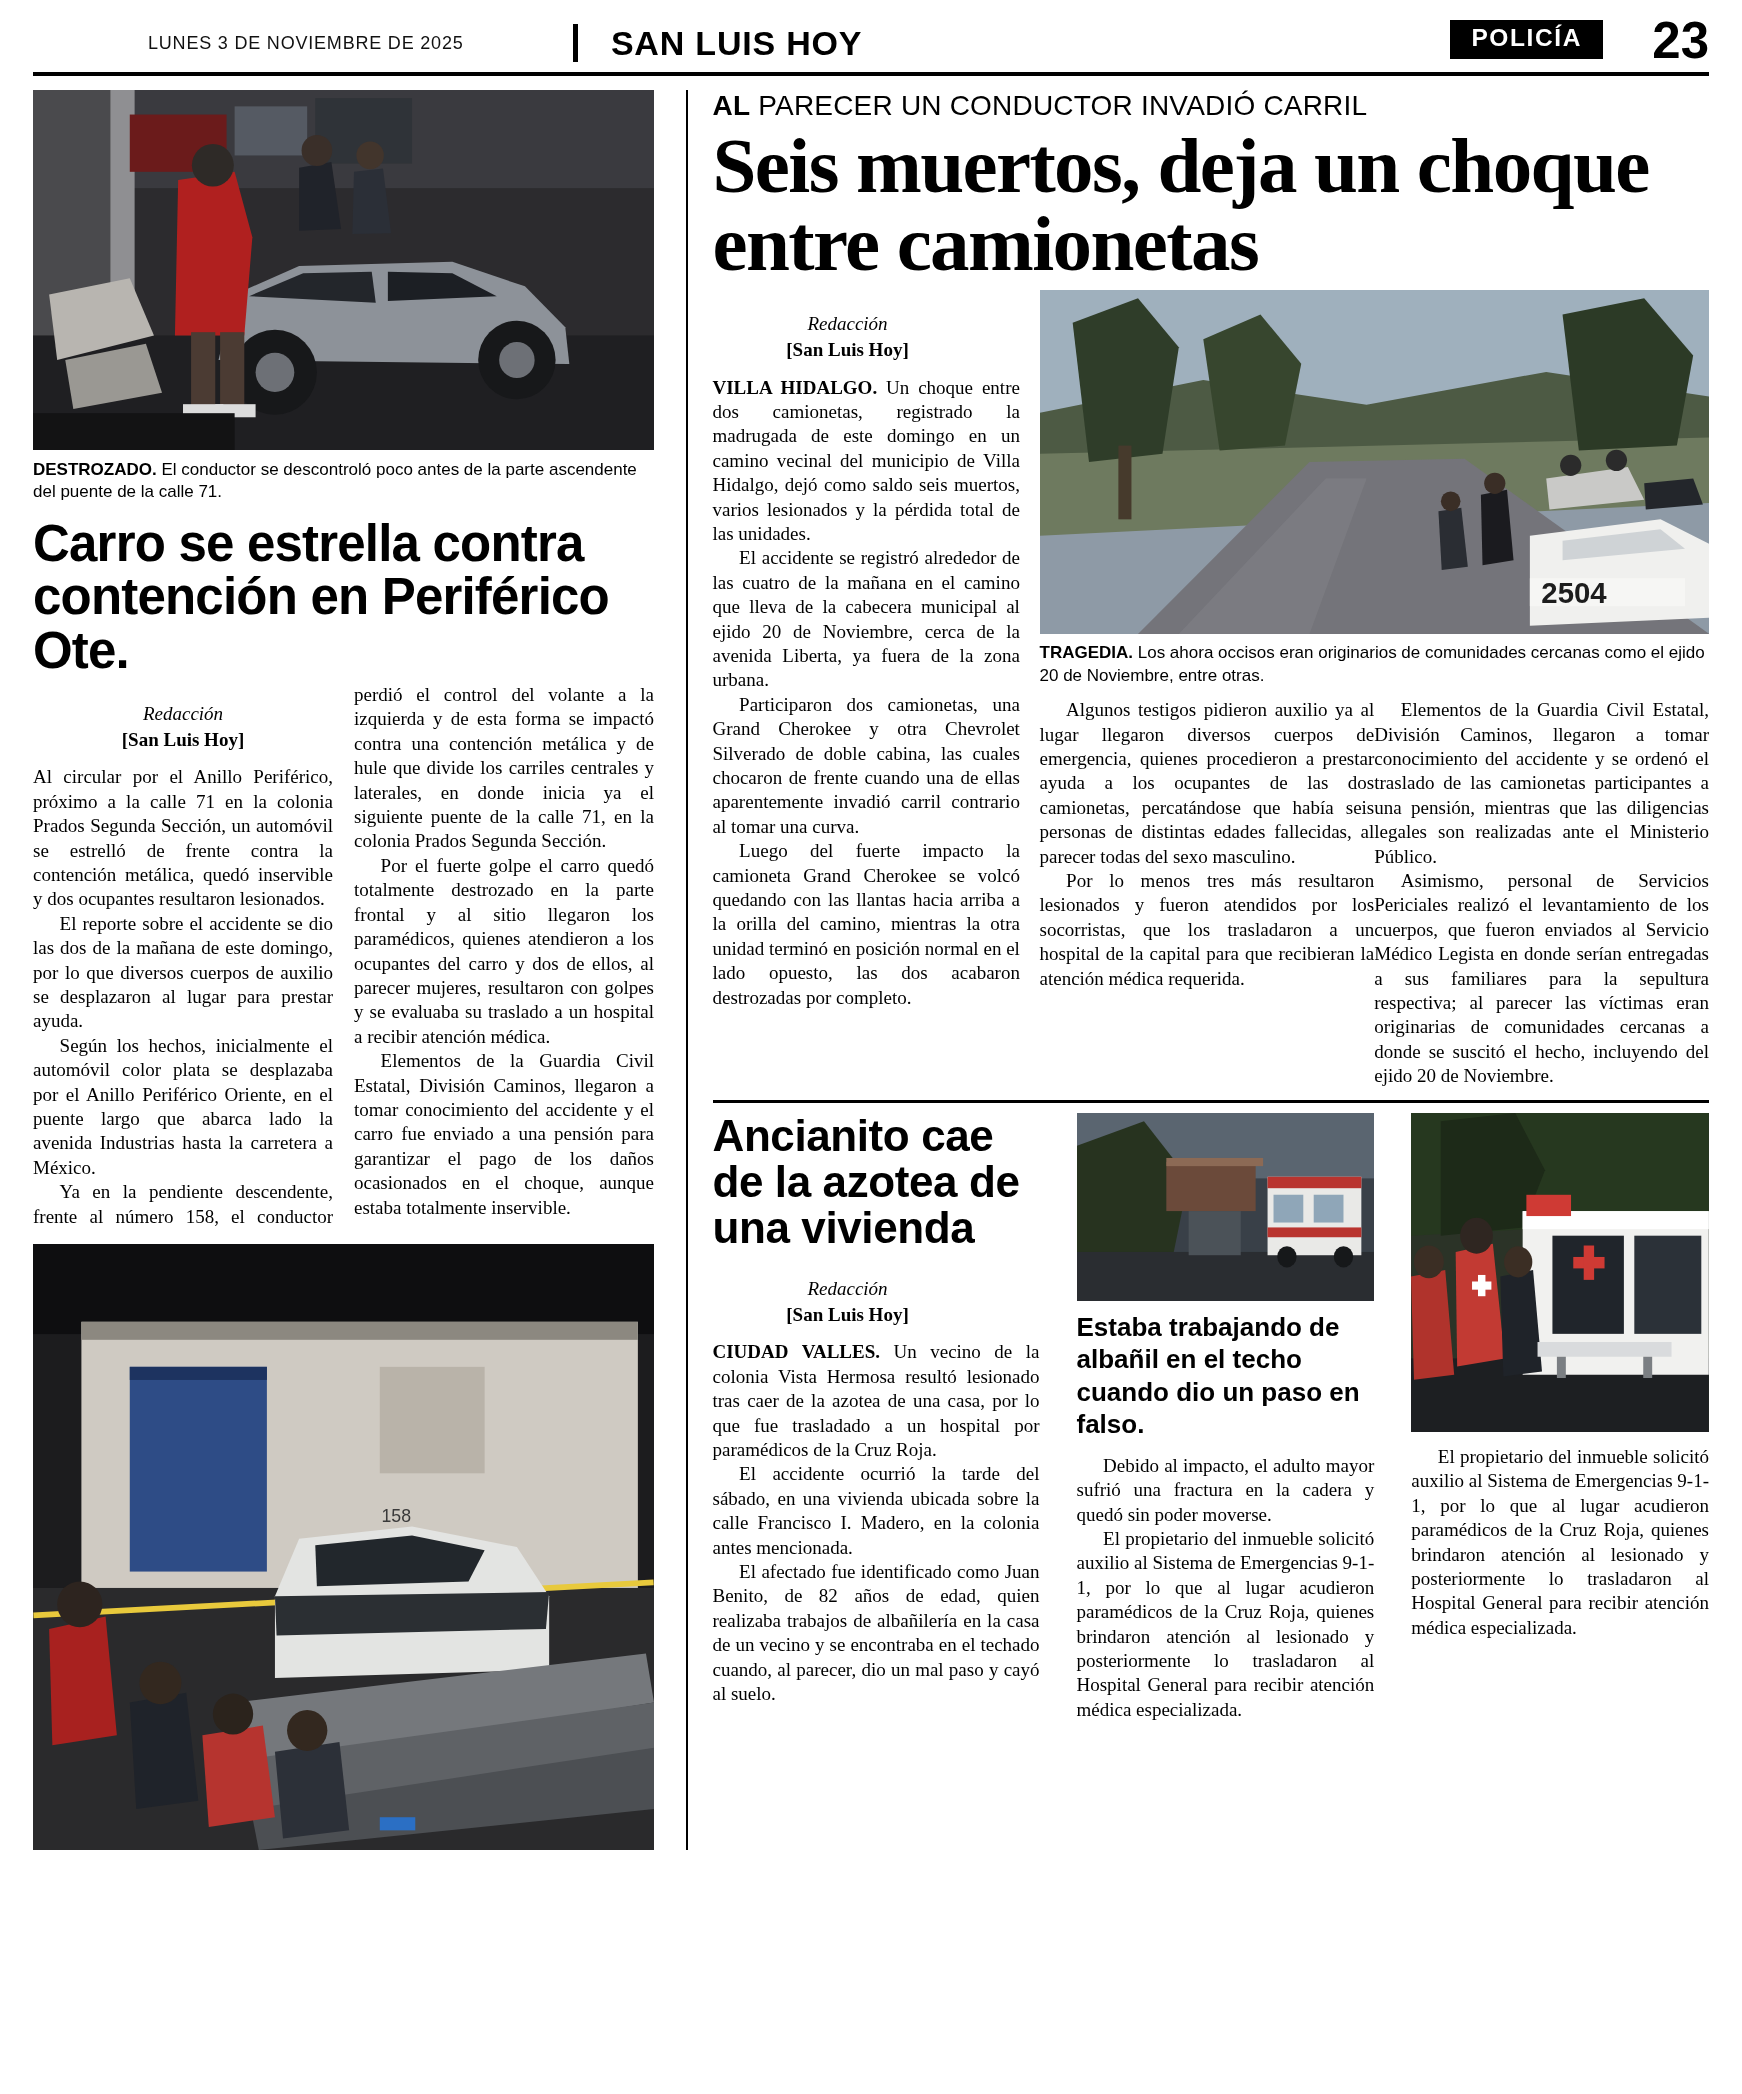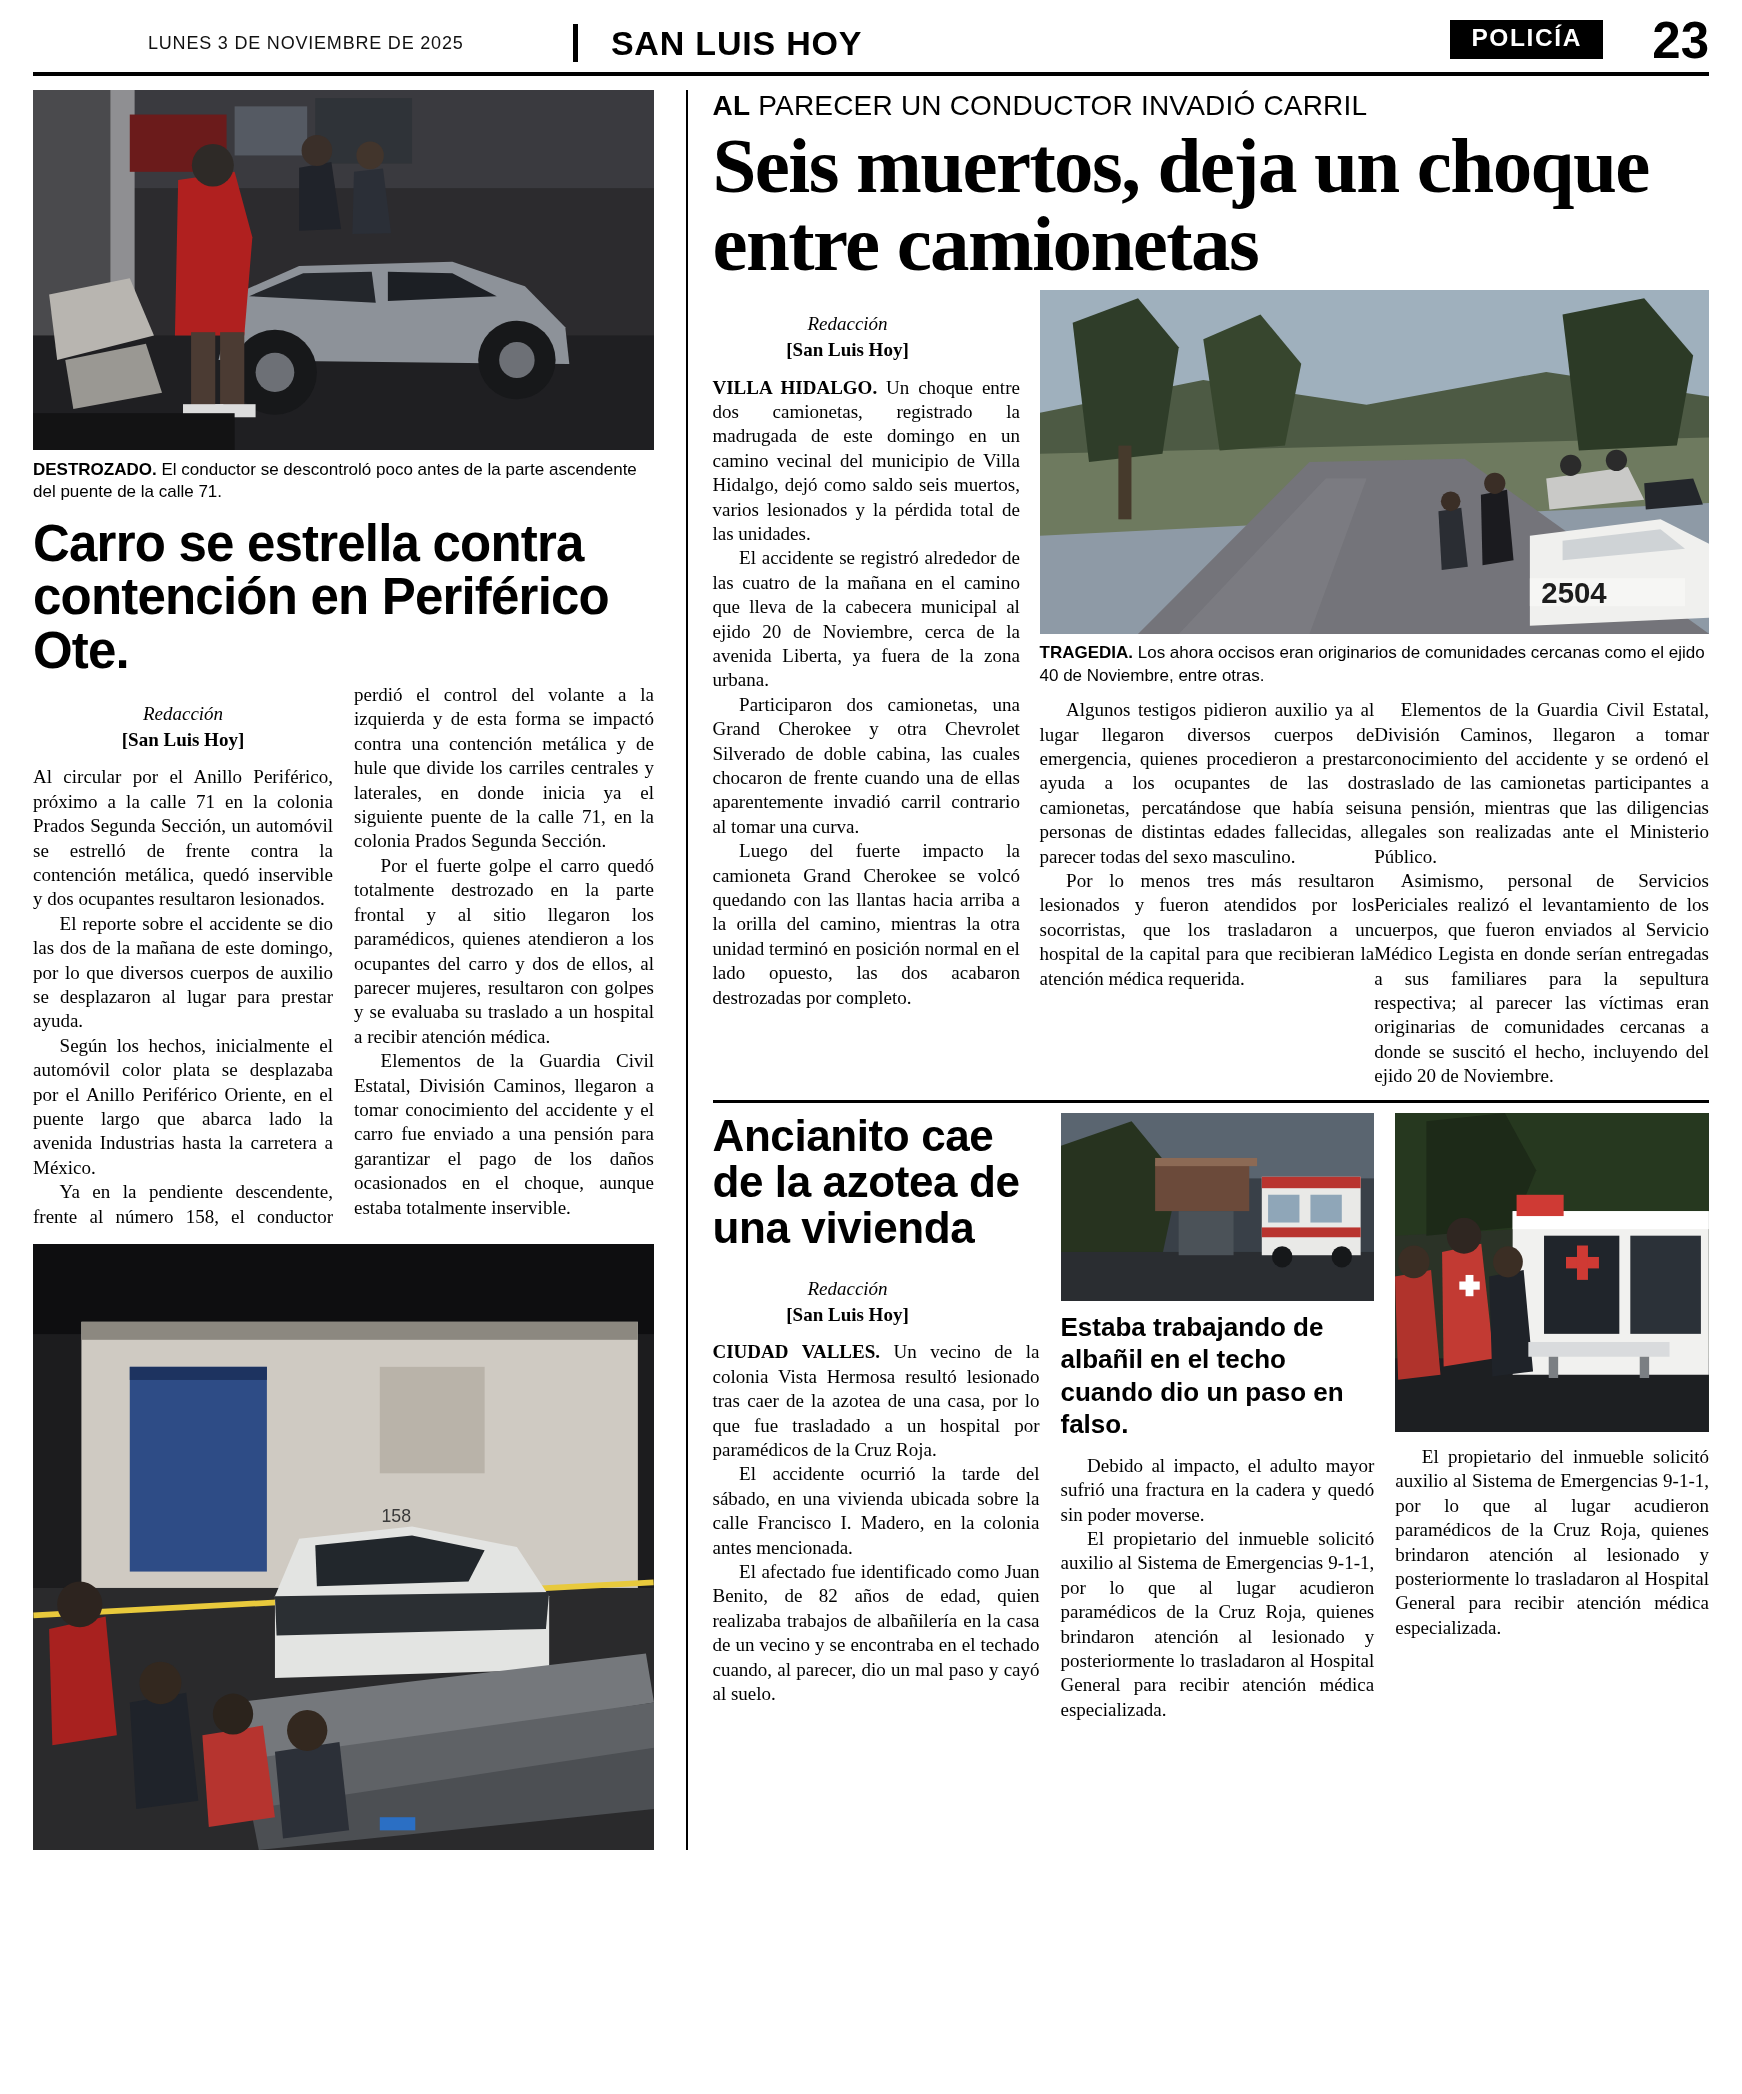--- a/index.html
+++ b/index.html
@@ -348,38 +348,38 @@
               <rect x="600" y="352" width="190" height="34" fill="#f6f6f4"></rect>
               <text x="614" y="382" font-family="Liberation Sans, sans-serif" font-weight="bold" font-size="36" fill="#1d1d1d">2504</text>
 
               <path d="M540 250 L572 244 L580 330 L542 336 Z" fill="#1b1b1f"></path>
               <circle cx="557" cy="236" r="13" fill="#3a2e26"></circle>
               <path d="M488 270 L516 266 L524 338 L492 342 Z" fill="#2a2d33"></path>
               <circle cx="503" cy="258" r="12" fill="#3a2e26"></circle>
             </svg>
           </div>
           <div class="caption">
-            <b>TRAGEDIA.</b><span> Los ahora occisos eran originarios de comunidades cercanas como el ejido 40 de Noviembre, entre otras.</span>
+            <b>TRAGEDIA.</b><span> Los ahora occisos eran originarios de comunidades cercanas como el ejido 20 de Noviembre, entre otras.</span>
           </div>
           <div style="display:flex;margin-top:11.5px;">
             <div style="flex:1 1 0;">
               <p class="body">Algunos testigos pidieron auxilio ya al lugar llegaron diversos cuerpos de emergencia, quienes procedieron a prestar ayuda a los ocupantes de las dos camionetas, percatándose que había seis personas de distintas edades fallecidas, al parecer todas del sexo masculino.</p>
               <p class="body">Por lo menos tres más resultaron lesionados y fueron atendidos por los socorristas, que los trasladaron a un hospital de la capital para que recibieran la atención médica requerida.</p>
             </div>
             <div style="flex:1 1 0;">
               <p class="body">Elementos de la Guardia Civil Estatal, División Caminos, llegaron a tomar conocimiento del accidente y se ordenó el traslado de las camionetas participantes a una pensión, mientras que las diligencias legales son realizadas ante el Ministerio Público.</p>
               <p class="body">Asimismo, personal de Servicios Periciales realizó el levantamiento de los cuerpos, que fueron enviados al Servicio Médico Legista en donde serían entregadas a sus familiares para la sepultura respectiva; al parecer las víctimas eran originarias de comunidades cercanas a donde se suscitó el hecho, incluyendo del ejido 20 de Noviembre.</p>
             </div>
           </div>
         </div>
       </div>
 
       <div class="rule-thick"></div>
 
-      <div style="display:flex;gap:21px;">
+      <div style="display:flex;gap:37px;">
         <div style="flex:0 0 327px;width:327px;">
           <h2 class="headline-sec">Ancianito cae de la azotea de una vivienda</h2>
           <div class="byline" style="width:270px;margin-top:24.5px;">
             <div class="r">Redacción</div>
             <div class="o">[San Luis Hoy]</div>
           </div>
           <p class="body first"><b>CIUDAD VALLES.</b><span> Un vecino de la colonia Vista Hermosa resultó lesionado tras caer de la azotea de una casa, por lo que fue trasladado a un hospital por paramédicos de la Cruz Roja.</span></p>
           <p class="body">El accidente ocurrió la tarde del sábado, en una vivienda ubicada sobre la calle Francisco I. Madero, en la colonia antes mencionada.</p>
           <p class="body">El afectado fue identificado como Juan Benito, de 82 años de edad, quien realizaba trabajos de albañilería en la casa de un vecino y se encontraba en el techado cuando, al parecer, dio un mal paso y cayó al suelo.</p>
         </div>

